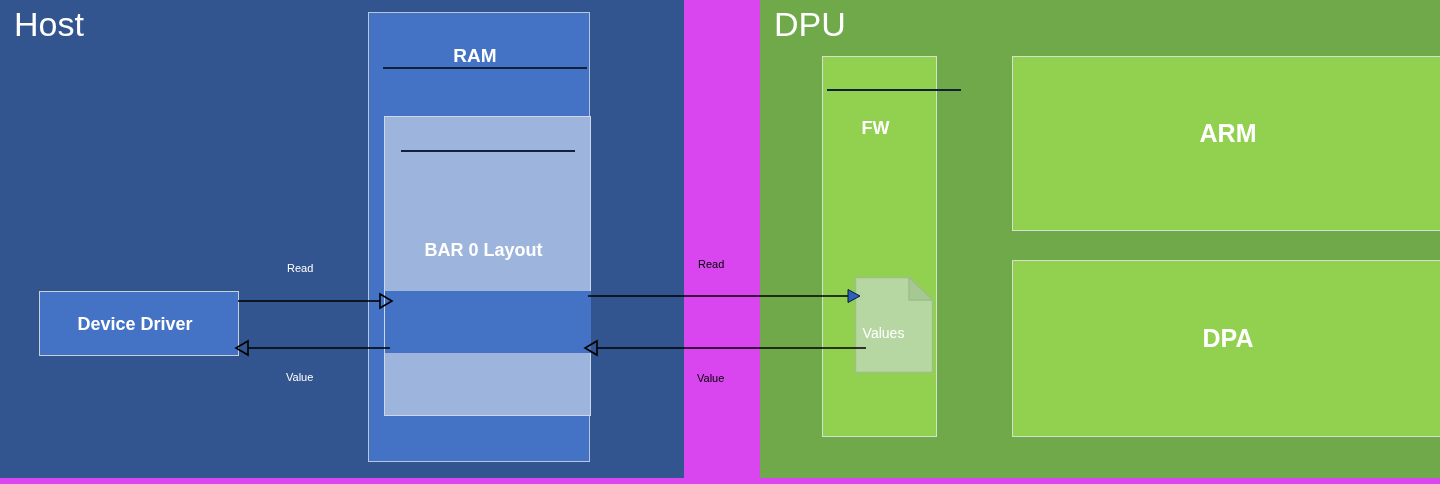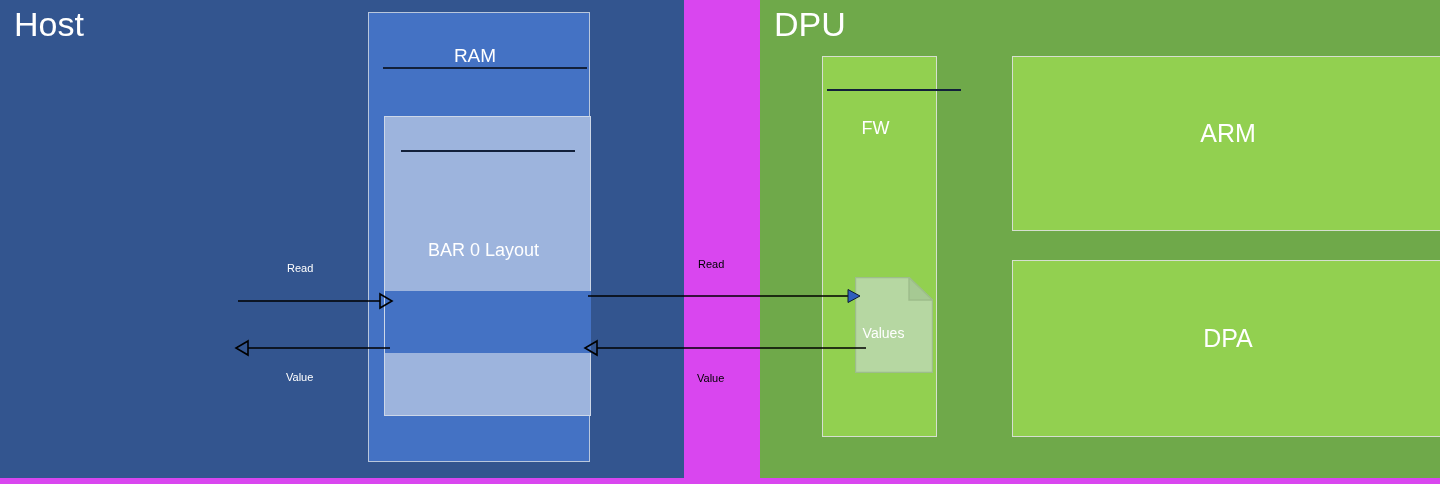--- a/index.html
+++ b/index.html
@@ -55,20 +55,21 @@
     box-sizing: border-box;
     border: 1px solid #c9cfd6;
   }
   .box-label {
     position: absolute;
     left: 0;
     right: 8px;
     text-align: center;
     color: #ffffff;
     white-space: nowrap;
+    font-weight: bold;
   }
   .underline {
     position: absolute;
     height: 0;
     border-top: 2px solid #12203a;
   }
 
   
   #ram-box {
     left: 368px;
@@ -249,20 +250,23 @@
 
   <div class="box" id="bar0-box">
     <div class="box-label" id="bar0-label">BAR 0 Layout</div>
   </div>
   <div class="underline" id="bar0-underline"></div>
 
   <div class="box" id="stateful-bar-box">
     
   </div>
 
+  <div class="box" id="device-driver-box">
+    <div class="box-label" id="device-driver-label">Device Driver</div>
+  </div>
 
   <div class="panel" id="dpu-panel">
     <div class="panel-title">DPU</div>
   </div>
 
   <div class="box" id="fw-box">
     <div class="box-label" id="fw-label">FW</div>
   </div>
   <div class="underline" id="fw-underline"></div>
 

